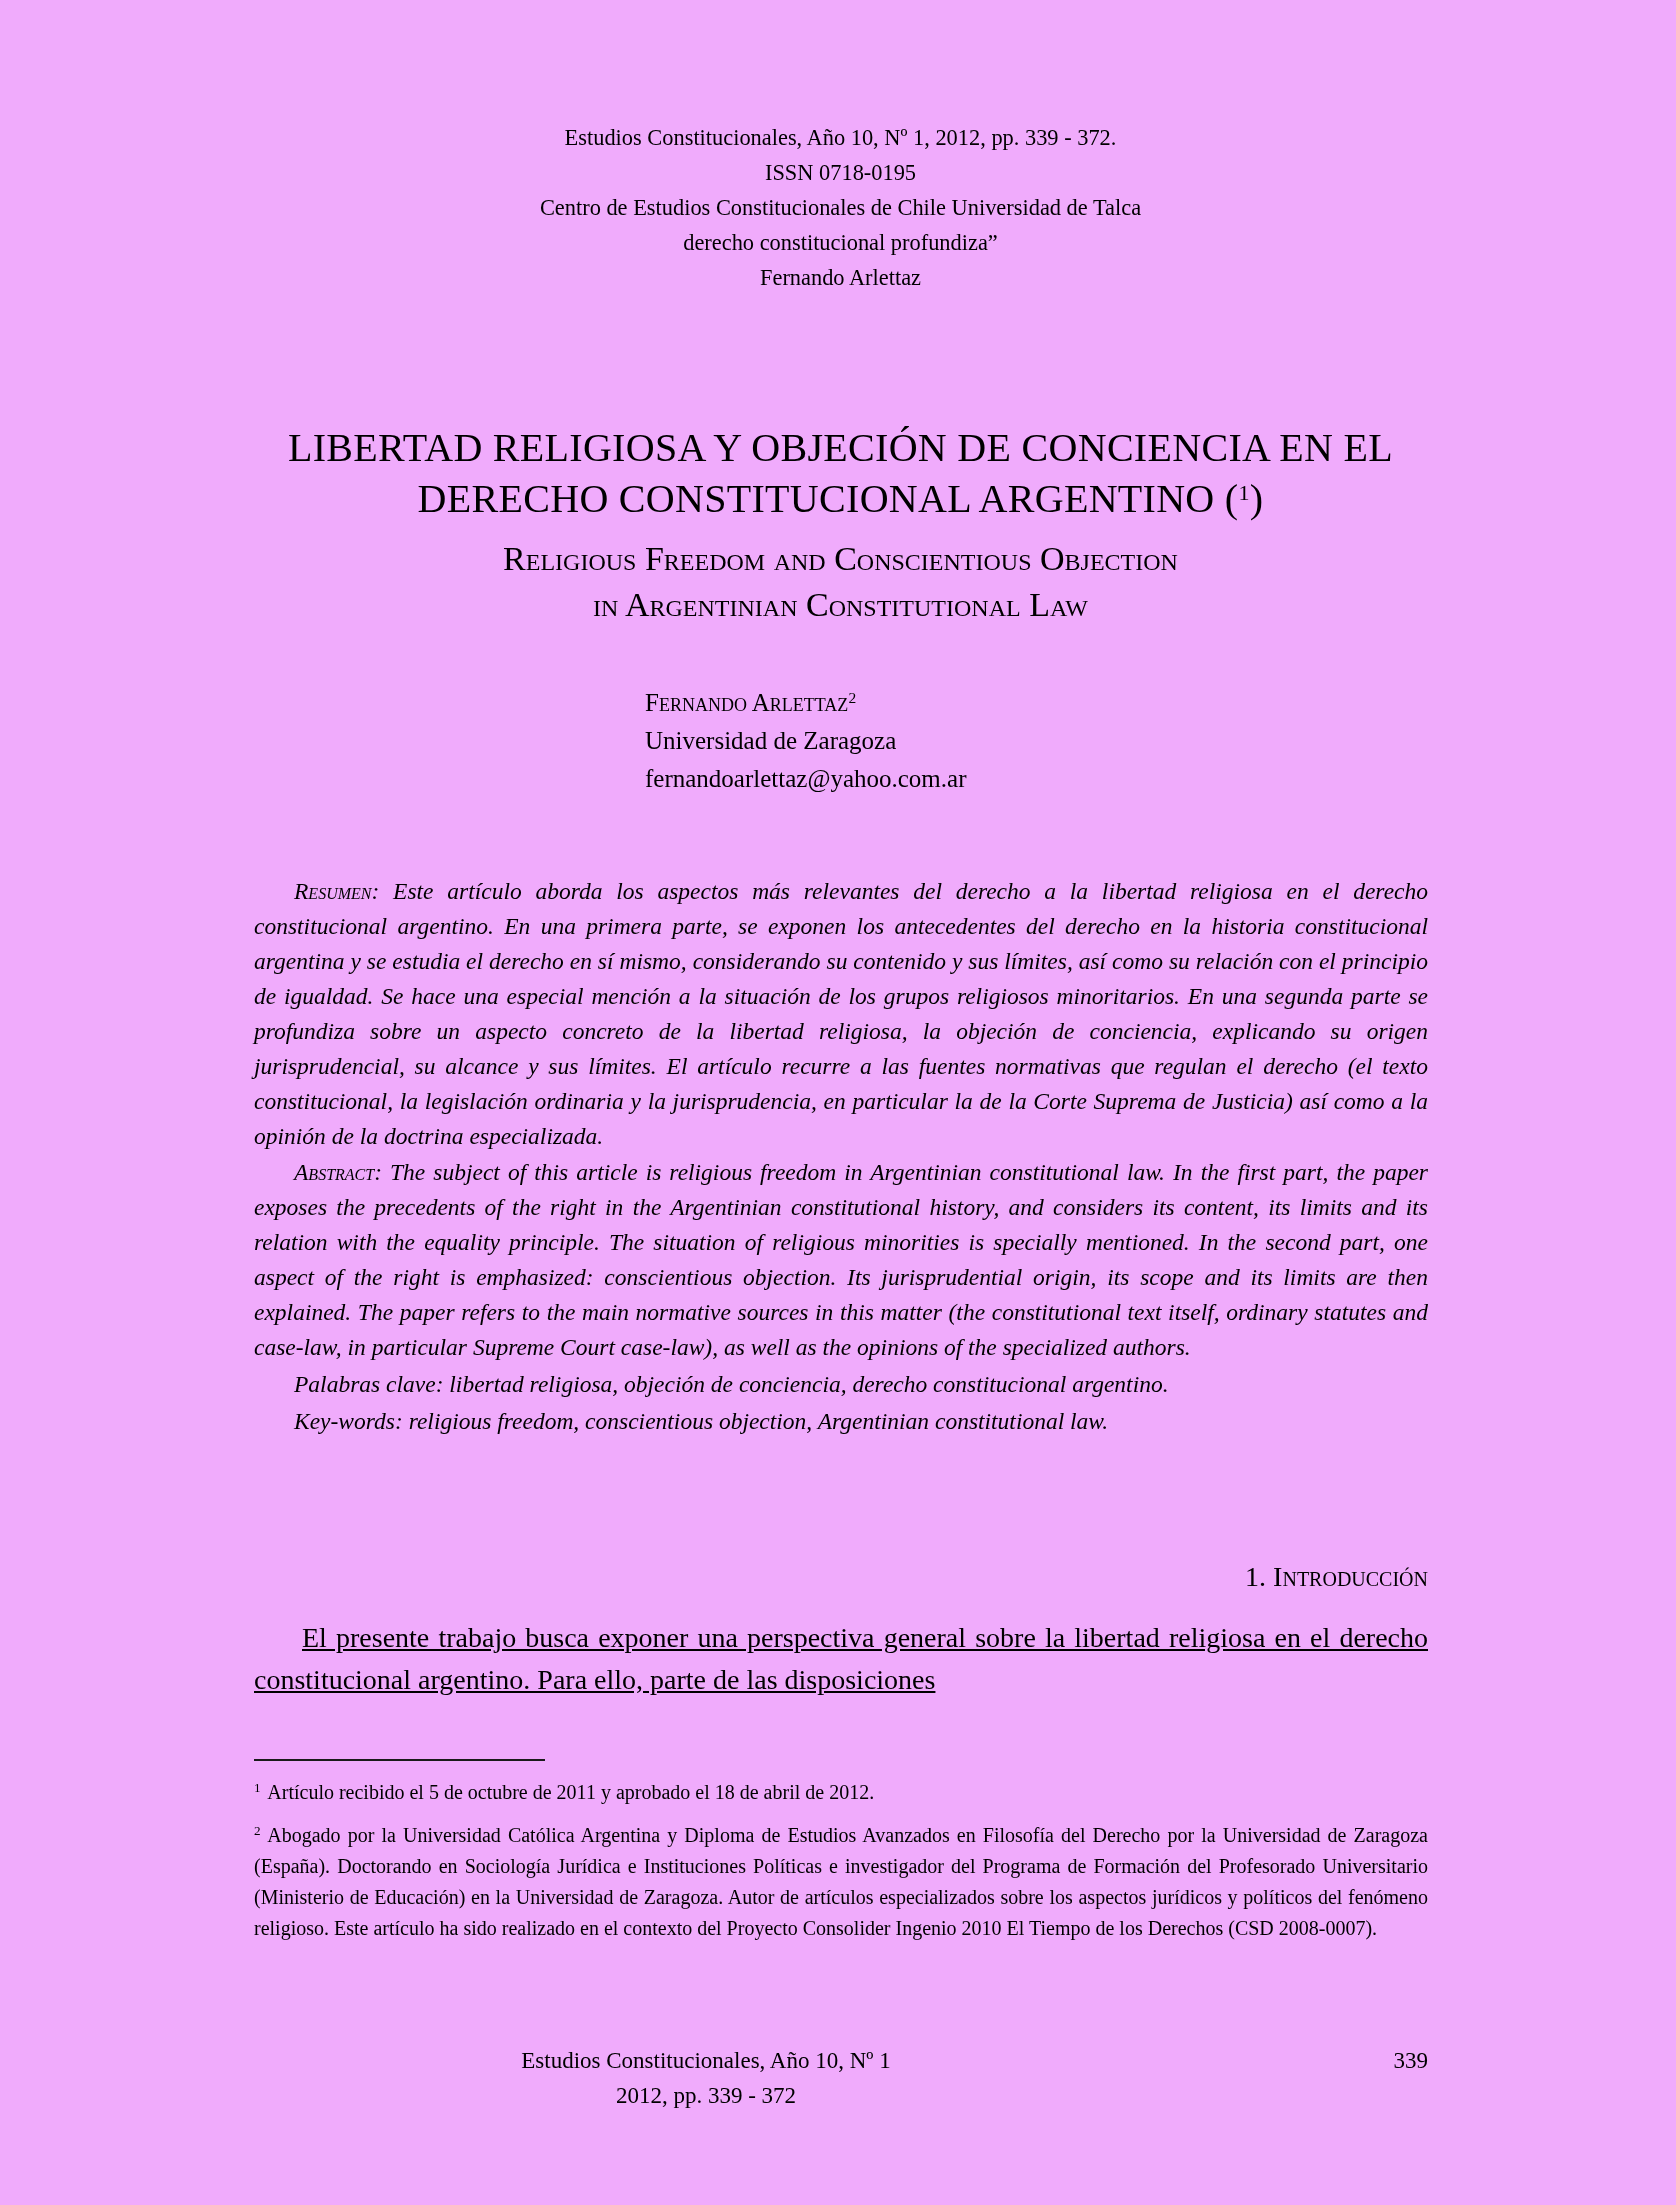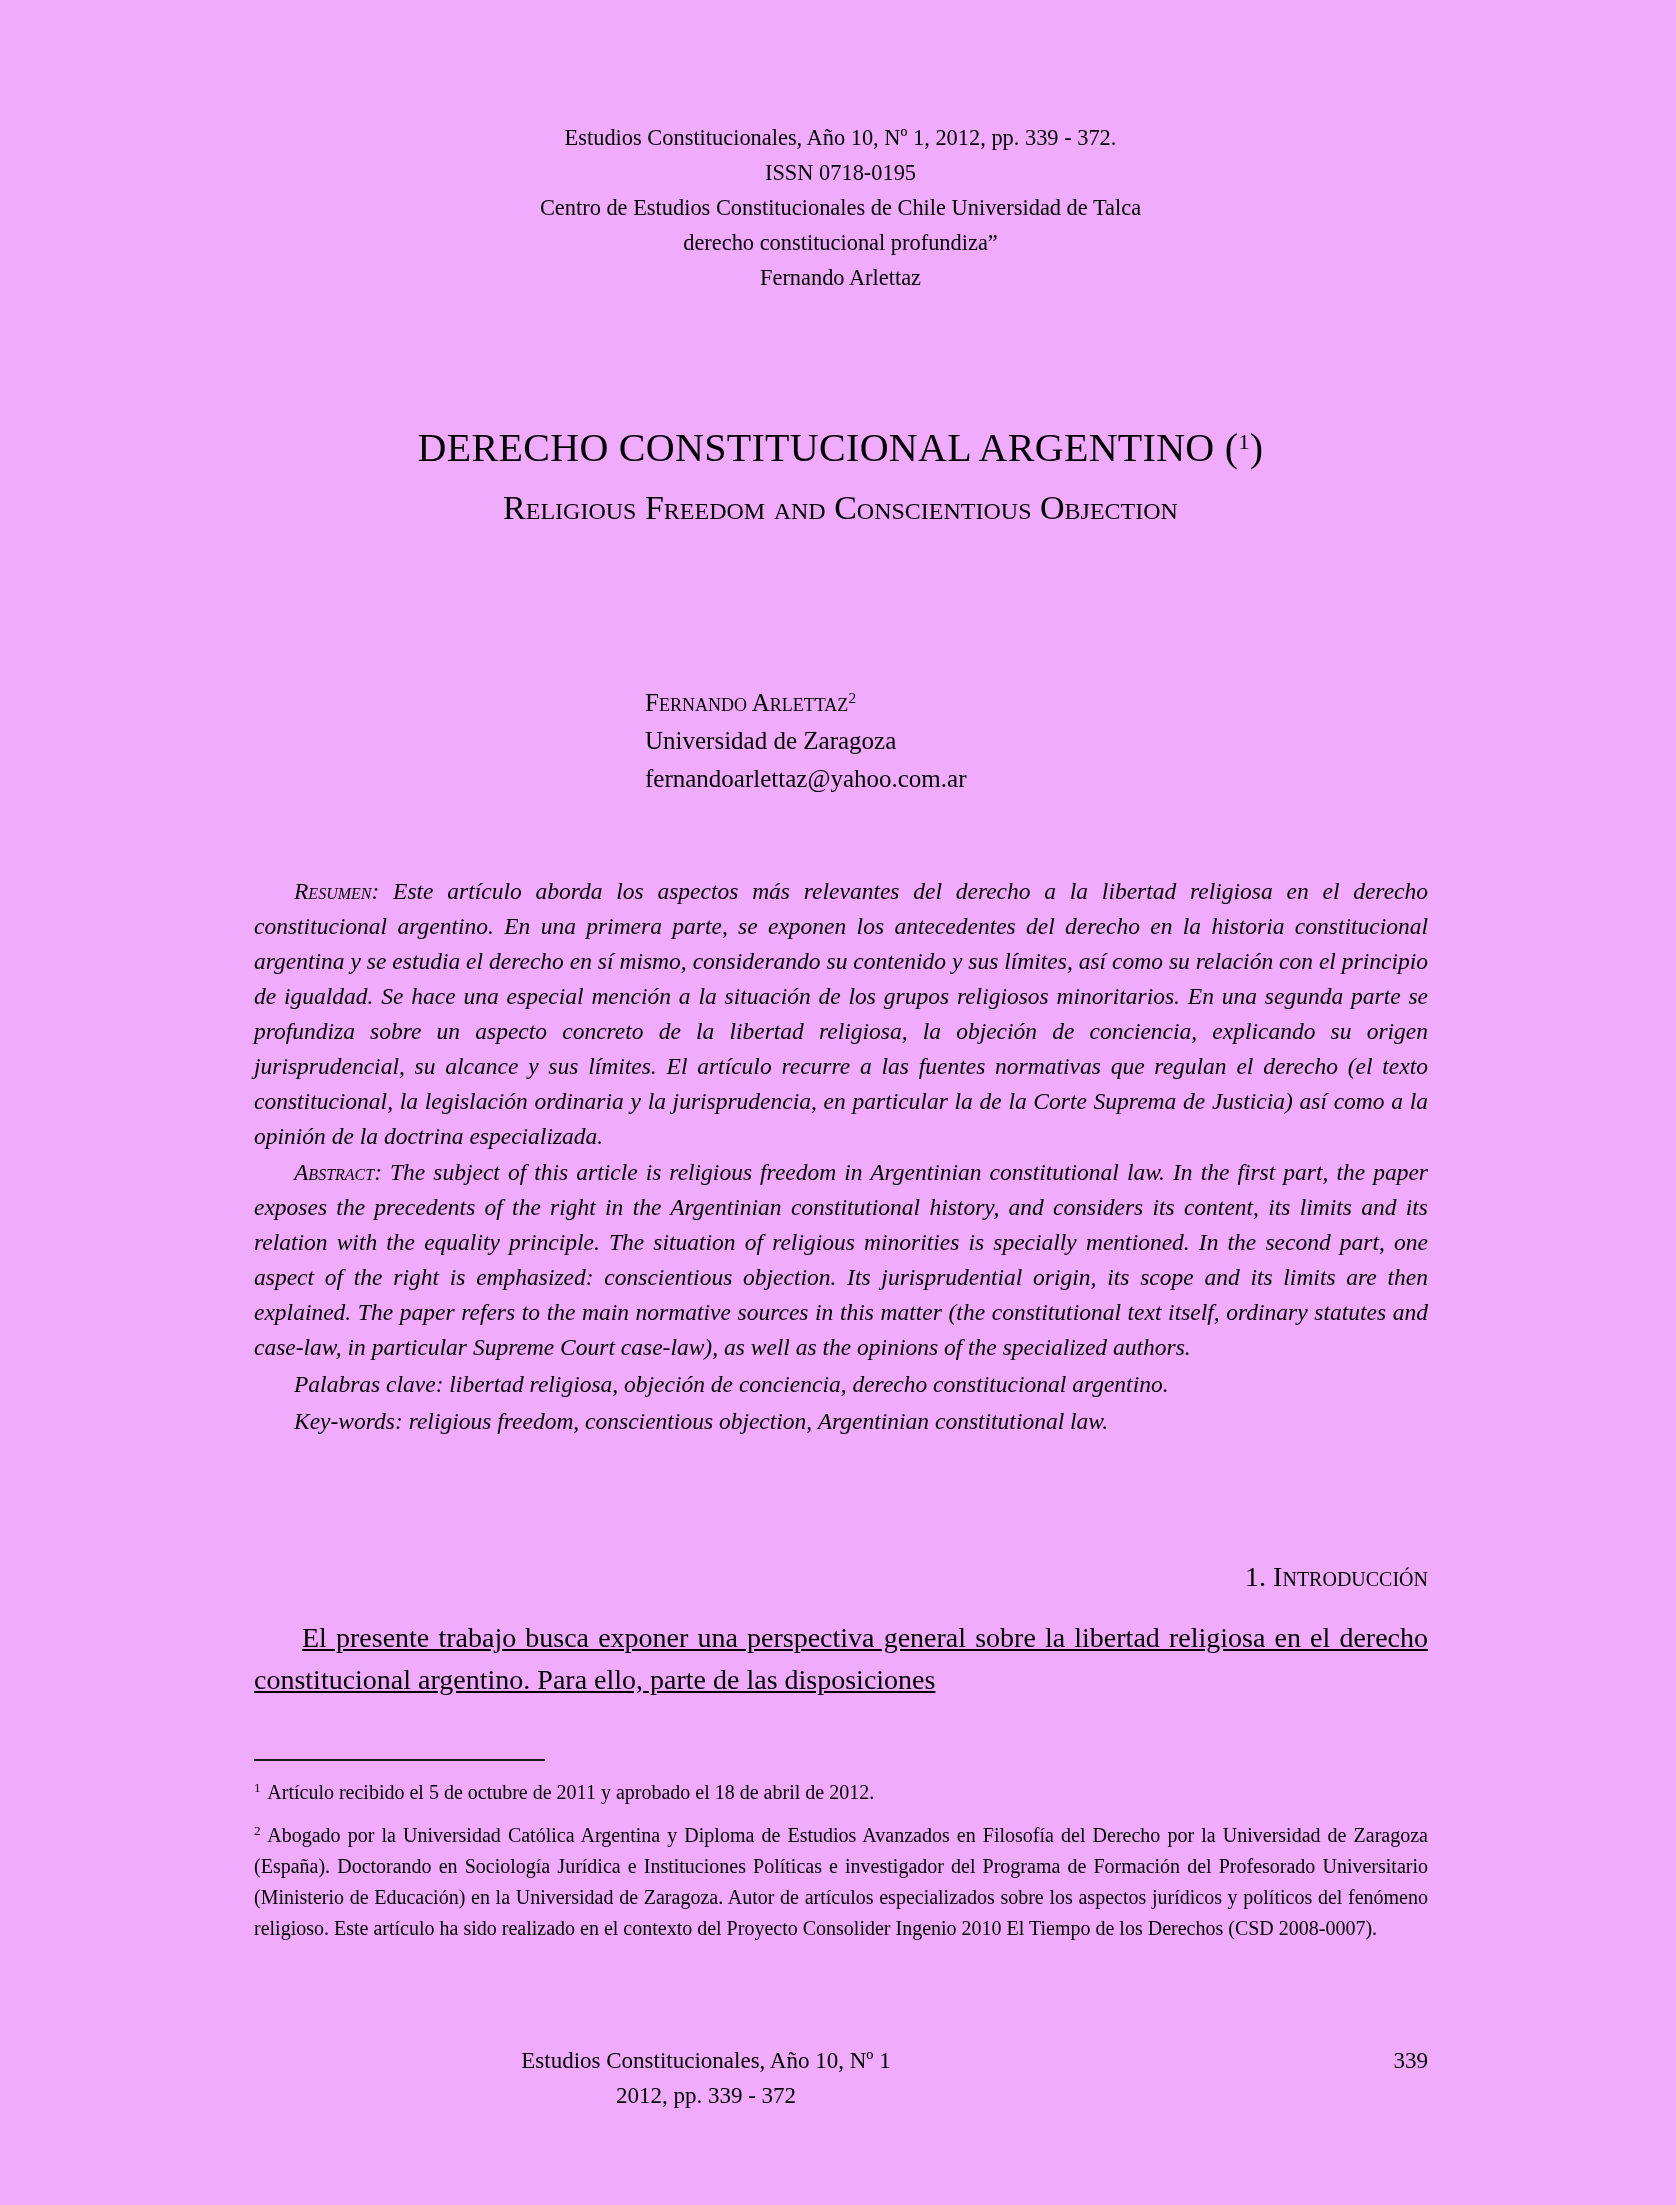--- a/index.html
+++ b/index.html
@@ -199,24 +199,26 @@
   <div class="runhead">
     <div>Estudios Constitucionales, Año 10, Nº 1, 2012, pp. 339 - 372.</div>
     <div>ISSN 0718-0195</div>
     <div>Centro de Estudios Constitucionales de Chile Universidad de Talca</div>
     <div>derecho constitucional profundiza”</div>
     <div>Fernando Arlettaz</div>
   </div>
 
   <div class="title-block">
     <div class="title-main">
+      <div>LIBERTAD RELIGIOSA Y OBJECIÓN DE CONCIENCIA EN EL</div>
       <div><span>DERECHO CONSTITUCIONAL ARGENTINO (</span><span class="sup">1</span><span>)</span></div>
     </div>
     <div class="title-sub">
       <div>Religious Freedom and Conscientious Objection</div>
+      <div>in Argentinian Constitutional Law</div>
     </div>
   </div>
 
   <div class="author-block">
     <div class="author-name"><span>Fernando Arlettaz</span><span class="sup">2</span></div>
     <div>Universidad de Zaragoza</div>
     <div>fernandoarlettaz@yahoo.com.ar</div>
   </div>
 
   <div class="abstract-block">

